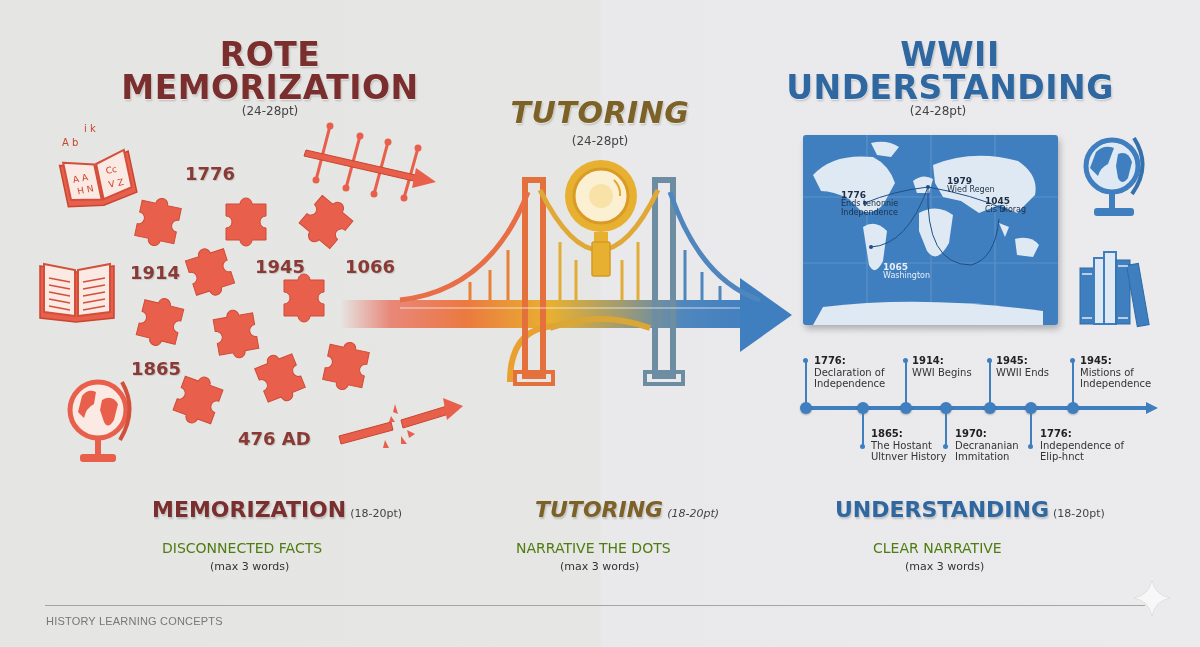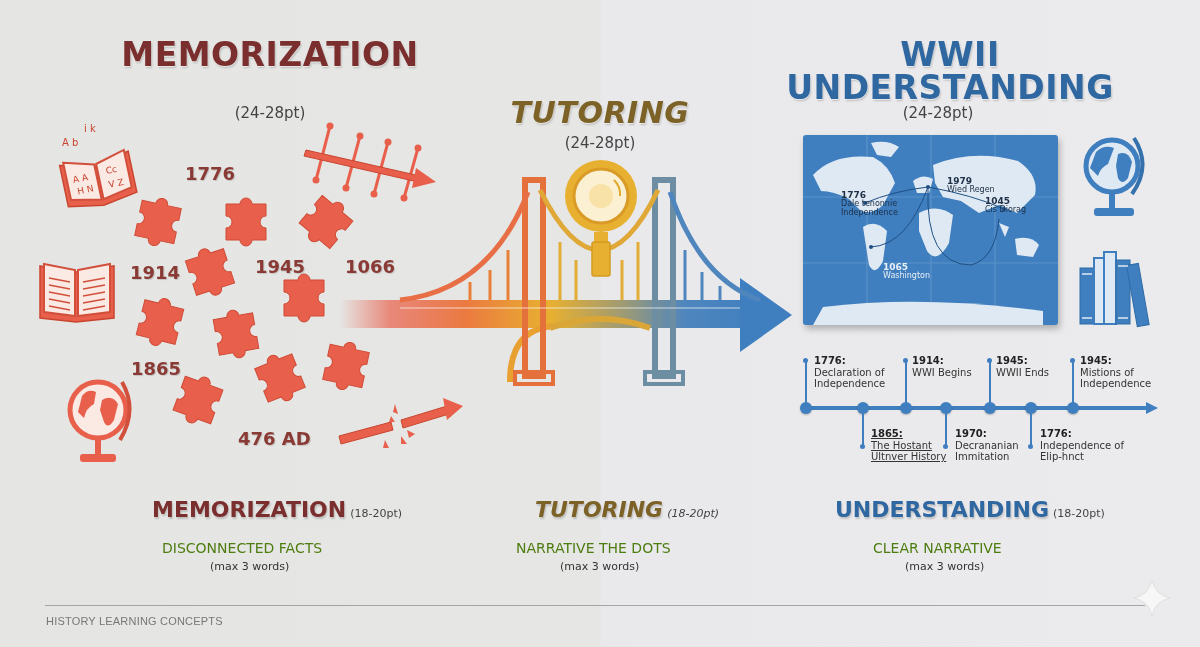--- a/index.html
+++ b/index.html
@@ -12,21 +12,21 @@
   .abs { position: absolute; }
 
   
   .col-title {
     position: absolute; text-align: center; font-weight: 800;
     font-family: "DejaVu Sans", "Liberation Sans", sans-serif;
     letter-spacing: 0.5px; line-height: 1.0;
     text-shadow: 0 1px 0 rgba(255,255,255,0.6), 1px 2px 2px rgba(0,0,0,0.18);
   }
   .pt-note {
-    position: absolute; text-align: center; font-size: 15px; color: #444;
+    position: absolute; text-align: center; font-size: 12px; color: #444;
     font-family: "DejaVu Sans", sans-serif;
   }
   .red-t { color: #7a2e2e; }
   .gold-t { color: #7d6227; font-style: italic; }
   .blue-t { color: #2f67a0; }
 
   .big-title { font-size: 33px; }
   .mid-title { font-size: 30px; }
 
   .bottom-label {
@@ -79,20 +79,21 @@
     box-shadow: 2px 4px 6px rgba(0,0,0,0.25);
     overflow: hidden;
   }
   .map-label { position: absolute; font-size: 8px; color: #1d2e45; line-height: 1.05; font-family: "DejaVu Sans", sans-serif; }
   .map-label b { font-size: 9px; display: block; font-weight: 700; }
 </style>
 </head>
 <body>
 
 <div class="col-title big-title red-t" style="left:120px; top:38px; width:300px;">
+  <div>ROTE</div>
   <div>MEMORIZATION</div>
 </div>
 <div class="pt-note" style="left:220px; top:104px; width:100px;">(24-28pt)</div>
 
 <div class="col-title mid-title gold-t" style="left:490px; top:98px; width:220px;">TUTORING</div>
 <div class="pt-note" style="left:550px; top:134px; width:100px;">(24-28pt)</div>
 
 <div class="col-title big-title blue-t" style="left:780px; top:38px; width:340px;">
   <div>WWII</div>
   <div>UNDERSTANDING</div>
@@ -309,21 +310,21 @@
     </g>
     <g fill="#1f4f85">
         <circle cx="62" cy="68" r="2"></circle>
         <circle cx="125" cy="52" r="2"></circle>
         <circle cx="201" cy="74" r="2"></circle>
         <circle cx="68" cy="112" r="2"></circle>
       </g>
   </svg>
   <div class="map-label" style="left:38px; top:56px;">
     <b>1776</b>
-    <span>Dale tenonnie</span><br>
+    <span>Ends tenonnie</span><br>
     <span>Independence</span>
   </div>
   <div class="map-label" style="left:144px; top:42px;">
     <b>1979</b>
     <span>Wied Regen</span>
   </div>
   <div class="map-label" style="left:182px; top:62px;">
     <b>1045</b>
     <span>Cis Diorag</span>
   </div>
@@ -396,21 +397,21 @@
   <div class="tl-event" style="left:996px; top:355px;">
     <b>1945:</b>
     <span>WWII Ends</span>
   </div>
   <div class="tl-event" style="left:1080px; top:355px;">
     <b>1945:</b>
     <span>Mistions of</span><br>
     <span>Independence</span>
   </div>
 
-  <div class="tl-event" style="left:871px; top:428px;text-decoration:underline;">
+  <div class="tl-event" style="left:871px; top:428px;">
     <b>1865:</b>
     <span>The Hostant</span><br>
     <span>Ultnver History</span>
   </div>
   <div class="tl-event" style="left:955px; top:428px;">
     <b>1970:</b>
     <span>Decrananian</span><br>
     <span>Immitation</span>
   </div>
   <div class="tl-event" style="left:1040px; top:428px;">

